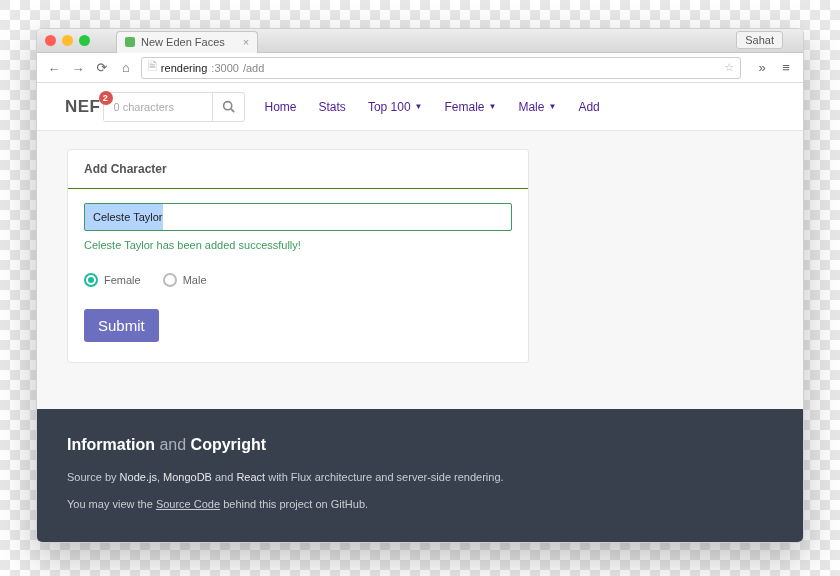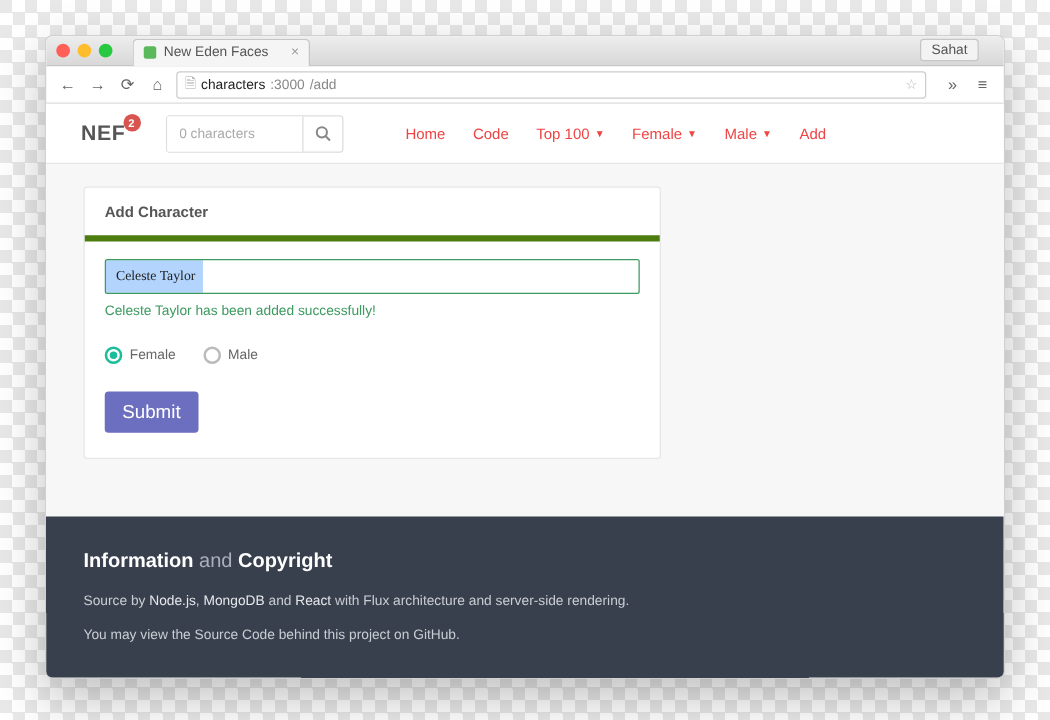--- a/index.html
+++ b/index.html
@@ -4,62 +4,62 @@
 <style>
 *{box-sizing:border-box;margin:0;padding:0;font-family:-apple-system,BlinkMacSystemFont,"Segoe UI",Helvetica,Arial,sans-serif}
 body{background:repeating-conic-gradient(#fff 0 25%,#e8e8e8 0 50%) 0 0/20px 20px;width:840px;height:576px;overflow:hidden;position:relative}
 .window{position:absolute;left:36px;top:28px;width:768px;height:515px;background:#fff;border-radius:6px;box-shadow:0 15px 40px rgba(0,0,0,.25);overflow:hidden;border:1px solid #d0d0d0}
 .titlebar{height:24px;background:linear-gradient(#ededed,#d8d8d8);border-bottom:1px solid #c6c6c6;display:flex;align-items:center;padding:0 8px;position:relative}
 .traffic{display:flex;gap:6px}
 .dot{width:11px;height:11px;border-radius:50%}
 .dot.red{background:#ff5f57}
 .dot.yel{background:#ffbd2e}
 .dot.grn{background:#28c940}
-.tab{margin-left:16px;background:#f5f5f5;border:1px solid #c6c6c6;border-bottom:none;border-radius:4px 4px 0 0;height:22px;display:flex;align-items:center;padding:0 8px;font-size:11px;color:#555;gap:6px;margin-top:2px}
+.tab{margin-left:26px;background:#f5f5f5;border:1px solid #c6c6c6;border-bottom:none;border-radius:4px 4px 0 0;height:22px;display:flex;align-items:center;padding:0 8px;font-size:11px;color:#555;gap:6px;margin-top:2px}
 .tab .fav{width:10px;height:10px;background:#5bb85b;border-radius:2px}
 .tab .x{color:#999;font-size:11px;margin-left:12px}
 .profile-btn{position:absolute;right:20px;top:2px;background:#f3f3f3;border:1px solid #c6c6c6;border-radius:3px;font-size:11px;padding:2px 8px;color:#555}
 .toolbar{height:30px;border-bottom:1px solid #ddd;display:flex;align-items:center;padding:0 8px;gap:6px}
 .tb-btn{width:18px;height:18px;display:flex;align-items:center;justify-content:center;color:#666;font-size:13px}
 .url-bar{flex:1;height:22px;border:1px solid #ccc;border-radius:3px;display:flex;align-items:center;padding:0 6px;font-size:11px;color:#333;gap:4px}
 .url-bar .file{color:#aaa}
 .url-bar .host{color:#222}
 .url-bar .path{color:#888}
 .url-bar .star{margin-left:auto;color:#bbb}
 .tb-right{display:flex;gap:6px;margin-left:6px}
 .page{height:calc(100% - 54px);overflow:auto;background:#f7f7f7}
-.navbar{background:#fff;border-bottom:1px solid #e6e6e6;height:48px;display:flex;align-items:center;padding:0 28px;gap:32px}
+.navbar{background:#fff;border-bottom:1px solid #e6e6e6;height:48px;display:flex;align-items:center;padding:0 28px;gap:2px}
 .brand{font-weight:800;font-size:17px;color:#555;letter-spacing:.5px;position:relative}
 .badge{position:absolute;top:-6px;right:-12px;background:#d9534f;color:#fff;font-size:9px;width:14px;height:14px;border-radius:50%;display:flex;align-items:center;justify-content:center}
 .search-wrap{border:1px solid #ddd;border-radius:3px;display:flex;height:30px}
 .search-wrap input{border:none;outline:none;padding:0 10px;font-size:11px;width:108px;color:#555}
 .search-wrap input::placeholder{color:#aaa}
 .search-btn{width:32px;border-left:1px solid #ddd;display:flex;align-items:center;justify-content:center;color:#888}
-.nav-links{display:flex;gap:22px;margin-left:18px;font-size:12px;color:#ef4444}
+.nav-links{display:flex;gap:22px;margin-left:18px;font-size:12px;color:#4c1d95}
 .nav-links .link{display:flex;align-items:center;gap:4px}
 .caret{font-size:8px}
 .content{padding:18px 30px}
 .panel{background:#fff;border:1px solid #e6e6e6;border-radius:3px;width:462px}
-.panel-head{padding:12px 16px;border-bottom:5px solid #4d7c0f;font-size:12px;font-weight:700;color:#555}
+.panel-head{padding:12px 16px;border-bottom:1px solid #4d7c0f;font-size:12px;font-weight:700;color:#555}
 .panel-body{padding:14px 16px 20px}
 .label{font-size:11px;color:#3c9a5f;margin-bottom:6px}
 .field{width:100%;height:28px;border:1px solid #3c9a5f;border-radius:2px;padding:0 8px;font-size:11px;color:#7ab5ec;background:#fff;outline:none}
 .success{font-size:11px;color:#3c9a5f;margin-top:8px}
 .radios{display:flex;gap:22px;margin:22px 0}
 .radio{display:flex;align-items:center;gap:6px;font-size:11px;color:#666}
 .radio-dot{width:14px;height:14px;border:2px solid #bbb;border-radius:50%;display:flex;align-items:center;justify-content:center}
 .radio-dot.on{border-color:#1abc9c}
 .radio-dot.on::after{content:"";width:6px;height:6px;background:#1abc9c;border-radius:50%}
 .submit{background:#6c6fbf;color:#fff;border:none;border-radius:3px;padding:8px 14px;font-size:15px}
 .footer{background:#39404d;color:#c9cdd3;padding:22px 30px;margin-top:28px;font-size:11px;line-height:1.7}
 .footer-cols{display:flex;gap:120px}
 .footer h3{font-size:16px;color:#fff;font-weight:400;margin-bottom:10px}
 .footer h3 b{font-weight:700}
 .footer .thin{color:#aab0b9;font-weight:400}
-.footer a{color:#c9cdd3;}
+.footer a{color:#c9cdd3;text-decoration:underline}
 .footer p{margin-bottom:8px}
 .strong{font-weight:400;color:#e5e7ea}
 </style>
 </head>
 <body>
 
 <div class="window">
   <div class="titlebar">
     <div class="traffic">
       <div class="dot red"></div>
@@ -74,21 +74,21 @@
     <div class="profile-btn">Sahat</div>
   </div>
 
   <div class="toolbar">
     <span class="tb-btn">←</span>
     <span class="tb-btn">→</span>
     <span class="tb-btn">⟳</span>
     <span class="tb-btn">⌂</span>
     <div class="url-bar">
       <span class="file">🗎</span>
-      <span class="host">characters</span>
+      <span class="host">rendering</span>
         <span class="path">:3000</span>
         <span class="path">/add</span>
       <span class="star">☆</span>
     </div>
     <div class="tb-right">
       <span class="tb-btn">»</span>
       <span class="tb-btn">≡</span>
     </div>
   </div>
 
@@ -102,42 +102,42 @@
         <input placeholder="0 characters" style="">
         <div class="search-btn">
           <svg width="13" height="13" viewBox="0 0 16 16" fill="none" stroke="currentColor" stroke-width="2">
               <circle cx="7" cy="7" r="5"></circle>
               <line x1="11" y1="11" x2="15" y2="15"></line>
             </svg>
         </div>
       </div>
       <div class="nav-links">
         <span class="link">Home</span>
-        <span class="link">Code</span>
+        <span class="link">Stats</span>
         <span class="link">
             <span>Top 100</span> 
             <span class="caret">▼</span>
           </span>
         <span class="link">
             <span>Female</span> 
             <span class="caret">▼</span>
           </span>
         <span class="link">
             <span>Male</span> 
             <span class="caret">▼</span>
           </span>
         <span class="link">Add</span>
       </div>
     </div>
 
     <div class="content">
       <div class="panel">
         <div class="panel-head">Add Character</div>
         <div class="panel-body">
-          <input class="field" style="color: rgb(34, 34, 34); background: linear-gradient(to right, rgb(179, 212, 252) 0px, rgb(179, 212, 252) 78px, rgb(255, 255, 255) 78px); font-family: Liberation Serif, serif;" value="Celeste Taylor">
+          <input class="field" style="color: rgb(34, 34, 34); background: linear-gradient(to right, rgb(179, 212, 252) 0px, rgb(179, 212, 252) 78px, rgb(255, 255, 255) 78px);" value="Celeste Taylor">
           <div class="success">Celeste Taylor has been added successfully!</div>
           <div class="radios">
             <label class="radio">
               <span class="radio-dot on"></span>
               <span>Female</span>
             </label>
             <label class="radio">
               <span class="radio-dot"></span>
               <span>Male</span>
             </label>

